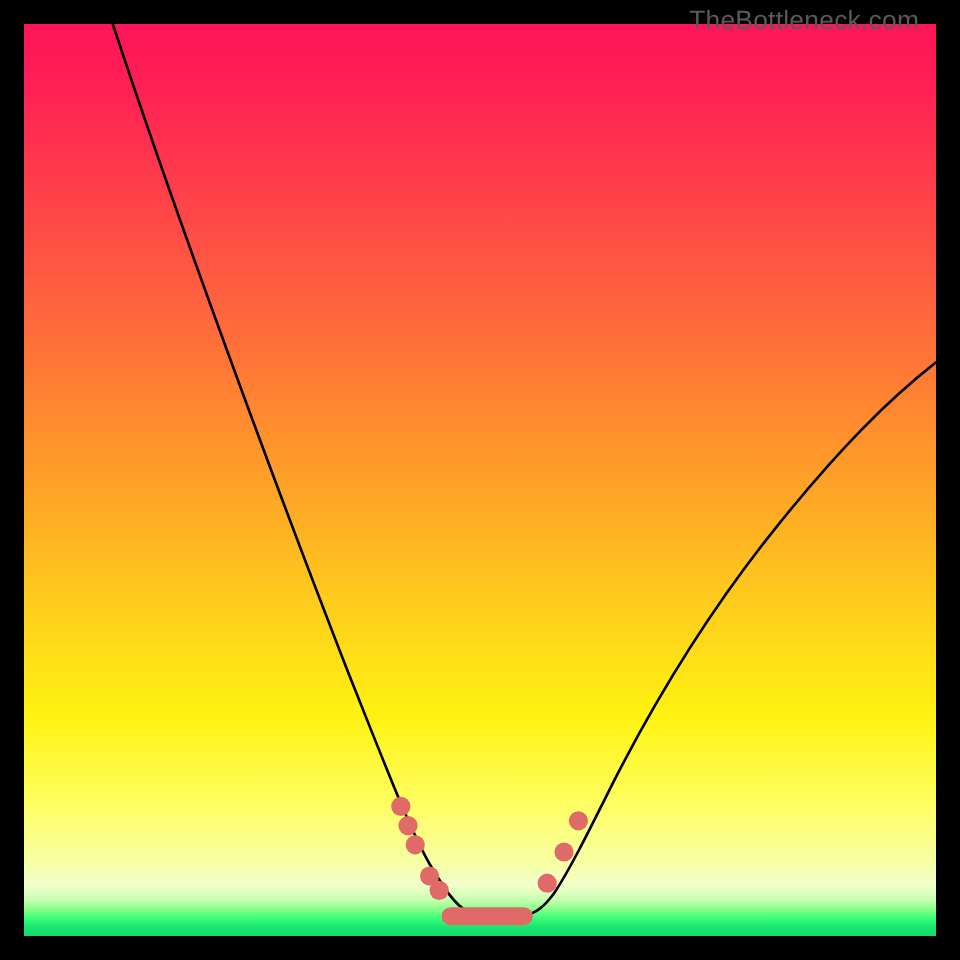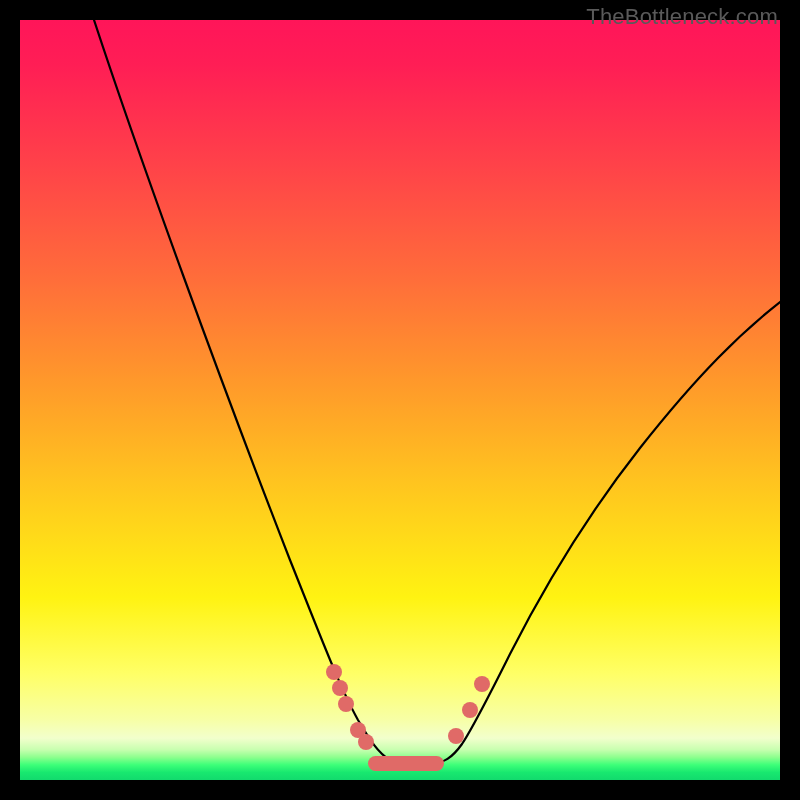--- a/index.html
+++ b/index.html
@@ -64,21 +64,21 @@
     fill: #e06a67;
     stroke: none;
   }
   .marker-pill {
     fill: #e06a67;
     stroke: none;
   }
   .watermark {
     position: absolute;
     top: 4px;
-    right: 22px;
+    right: 34px;
     color: #5a5a5a;
     font-size: 22px;
     font-weight: 500;
     letter-spacing: 0.2px;
     user-select: none;
   }
 </style>
 </head>
 <body>
 

